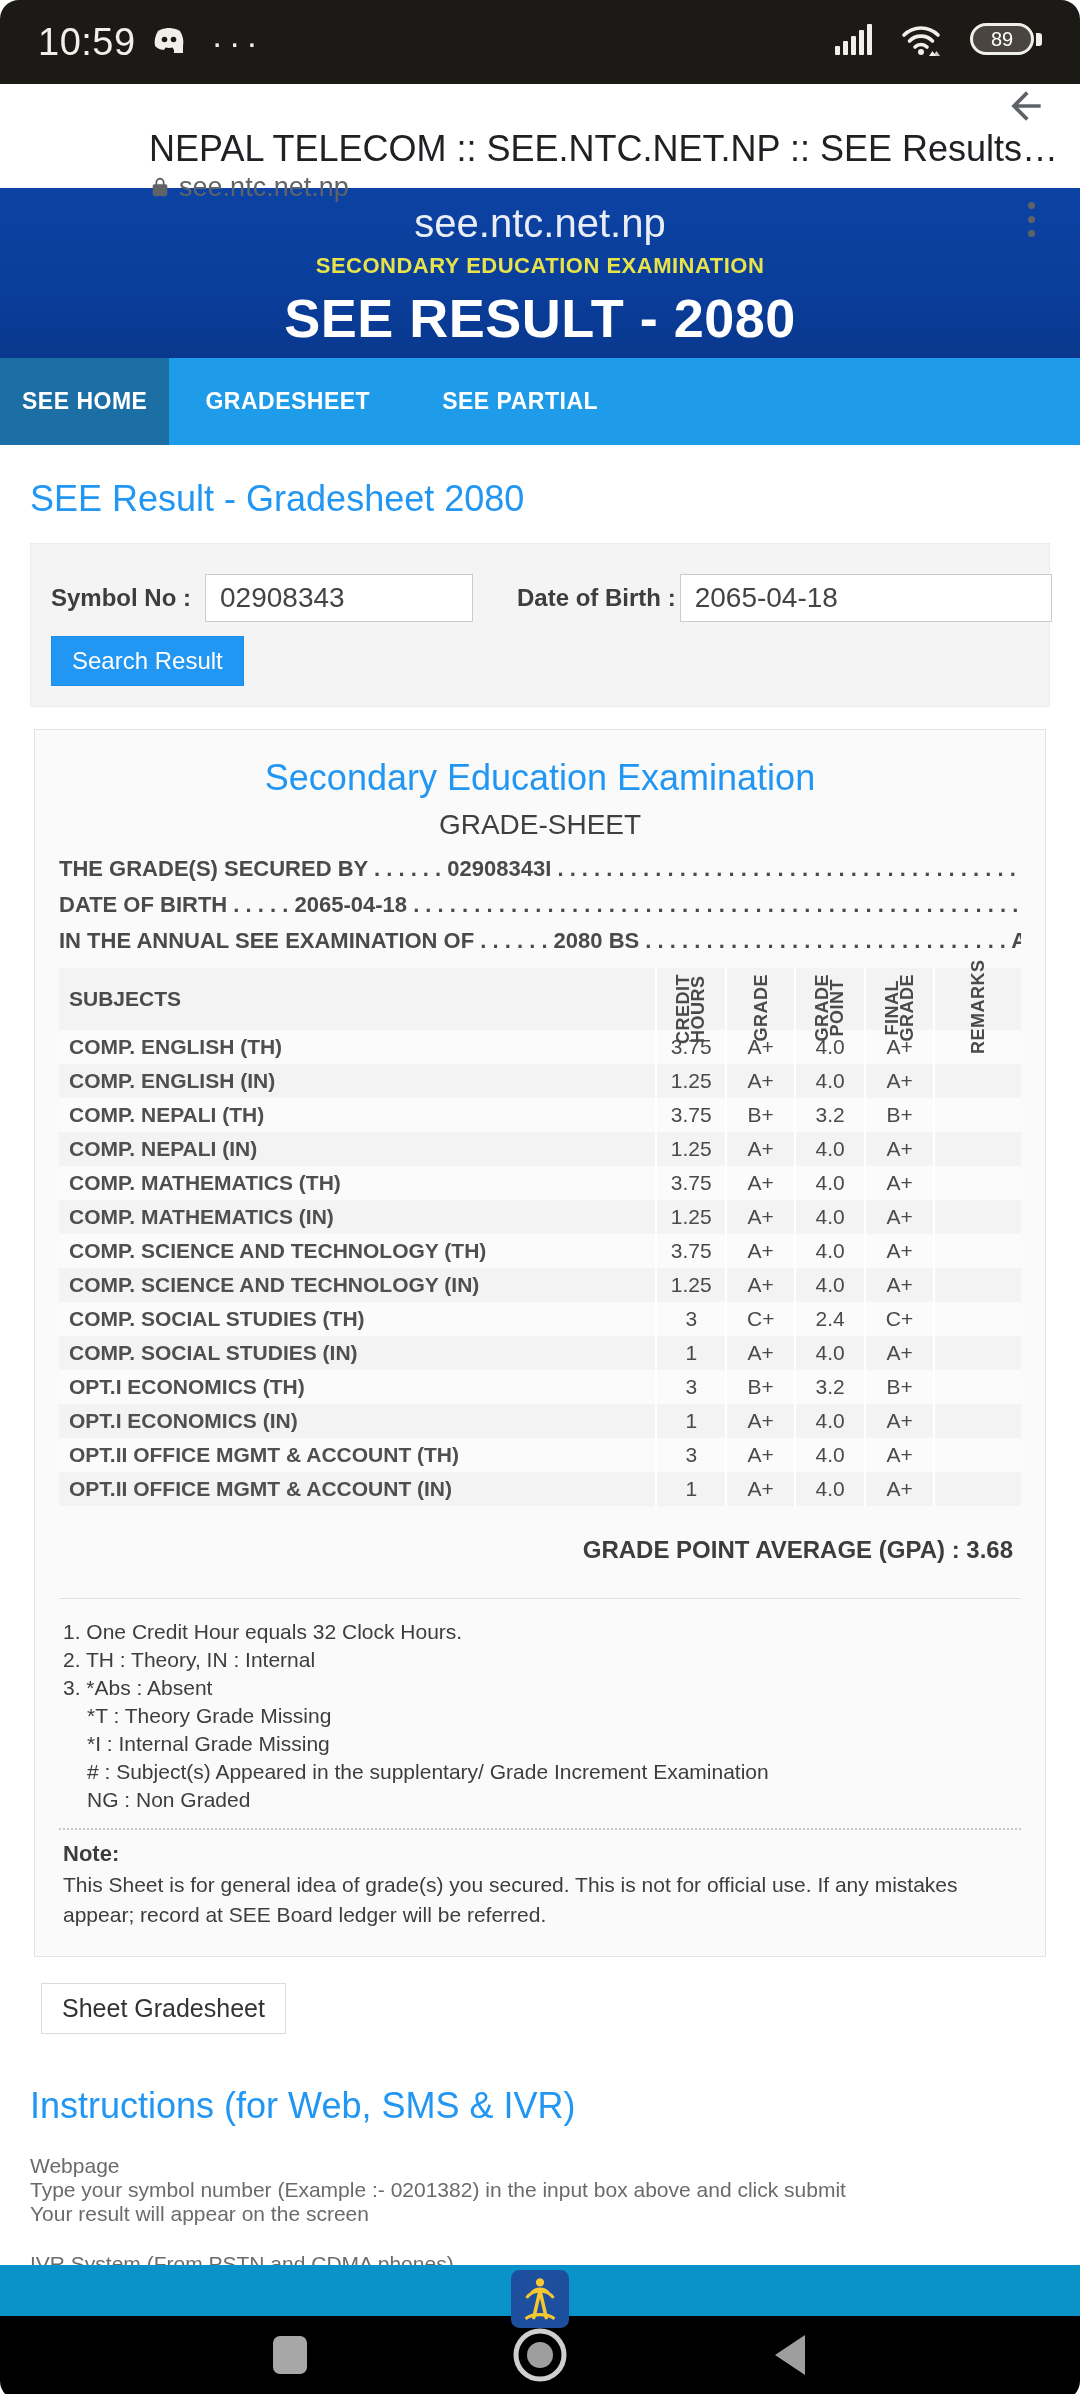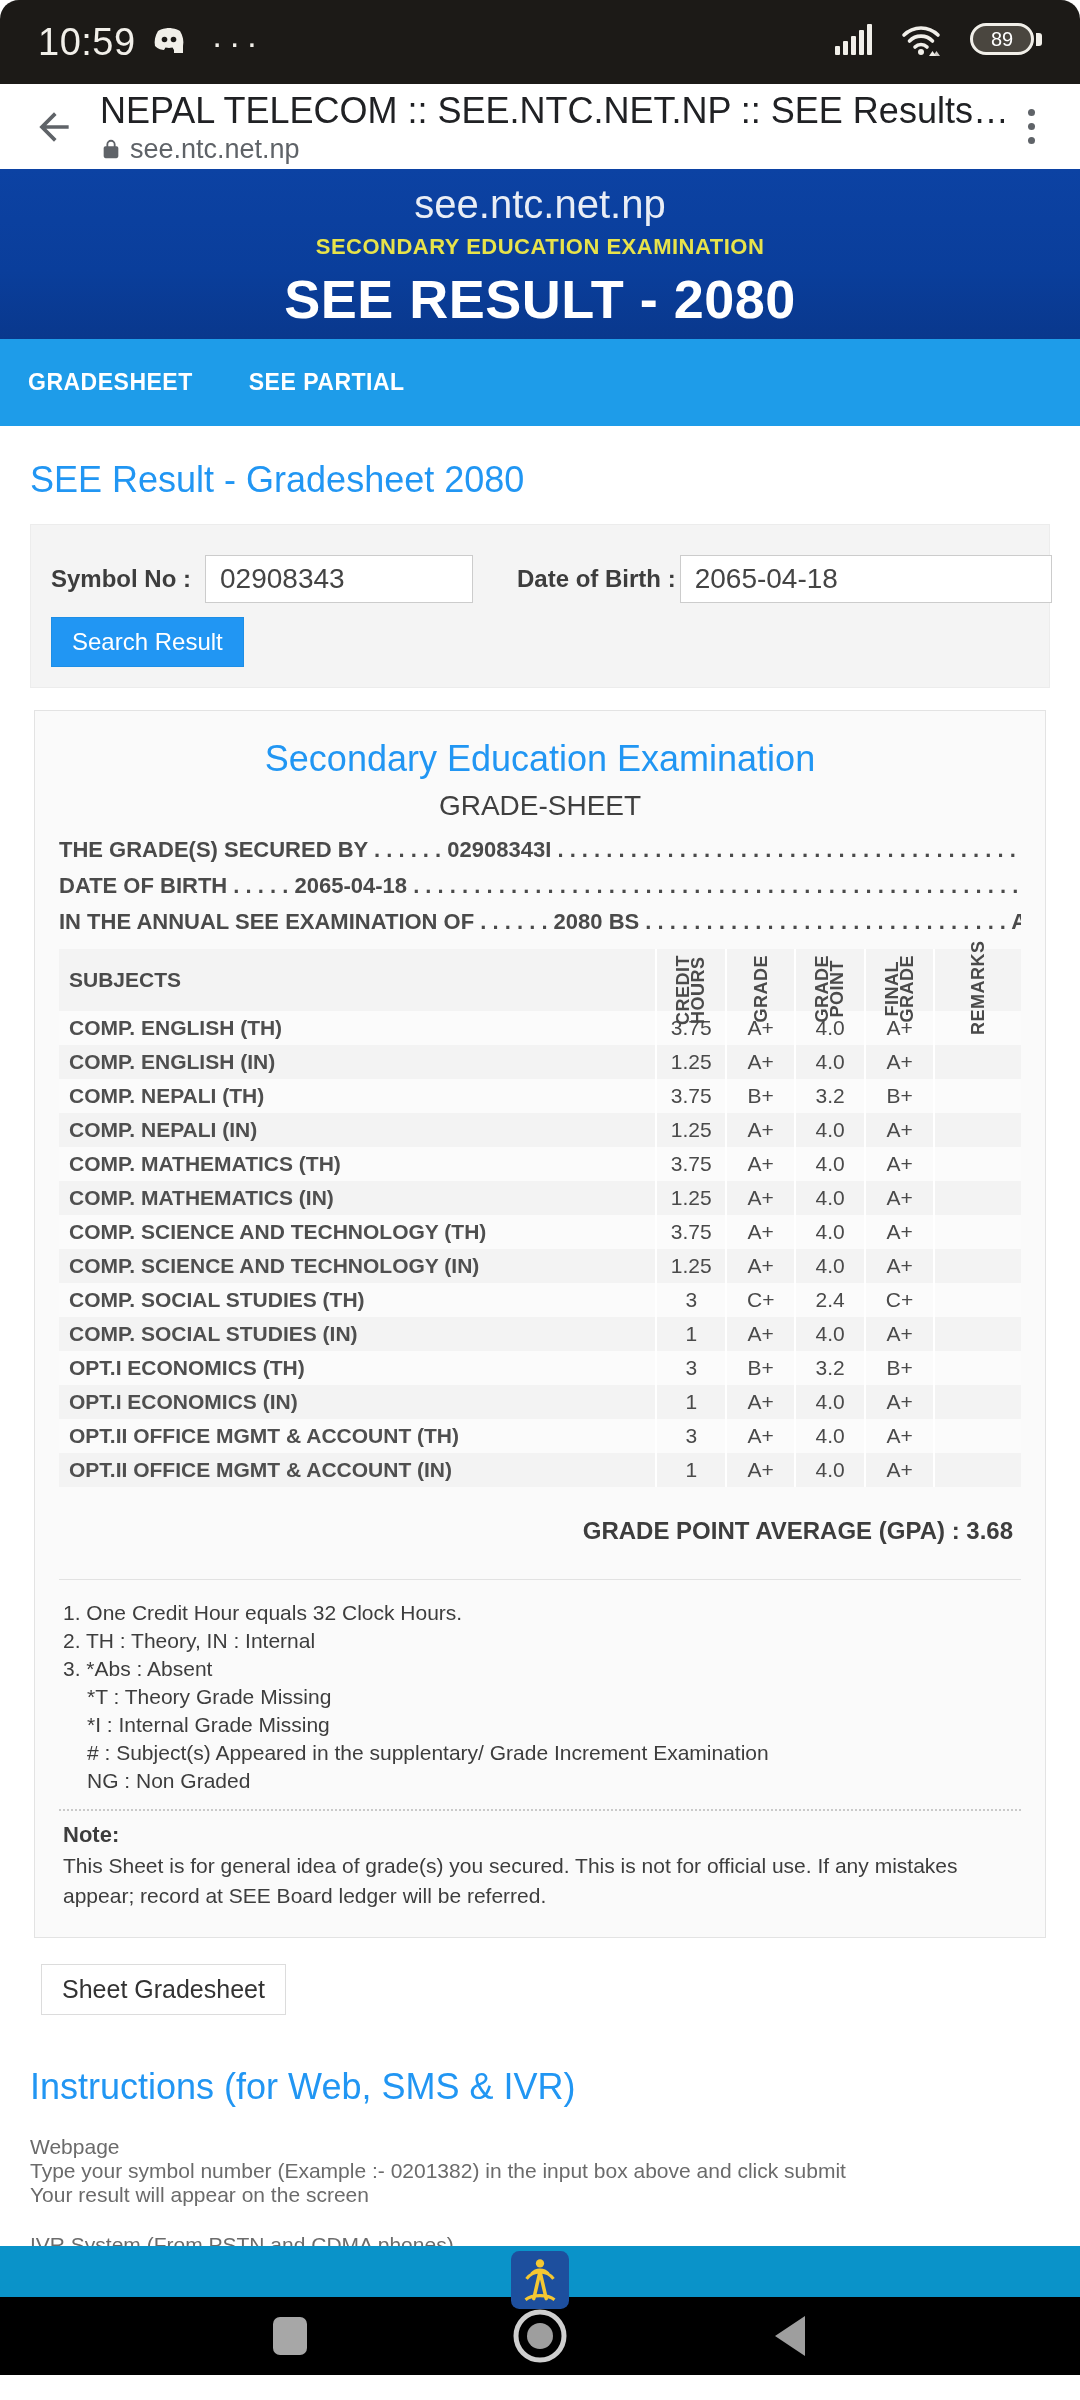--- a/index.html
+++ b/index.html
@@ -14,38 +14,38 @@
   .sb-more { font-size:34px; letter-spacing:6px; margin-left:10px; color:#f1efe9; }
   .sb-right { display:flex; align-items:flex-start; gap:28px; }
   .sig { display:flex; align-items:flex-end; gap:3px; height:32px; }
   .sig i { display:block; width:5px; background:#f1efe9; border-radius:1px; }
   .battery { position:relative; display:flex; align-items:center; }
   .batt-body { width:64px; height:32px; border:3px solid #f1efe9; border-radius:16px; background:#4a463f; display:flex; align-items:center; justify-content:center; }
   .batt-body span { font-size:20px; color:#fff; font-weight:500; }
   .batt-nub { width:6px; height:13px; background:#f1efe9; border-radius:0 3px 3px 0; margin-left:2px; }
 
   
-  .toolbar { height:85px; background:#fff; display:flex; align-items:center; padding:0 22px; }
+  .toolbar { height:104px; background:#fff; display:flex; align-items:flex-end; padding:0 22px;flex-direction:column; }
   .tb-back { width:64px; height:64px; display:flex; align-items:center; justify-content:center; border:none; background:none; cursor:pointer; }
   .tb-text { flex:1; min-width:0; padding-left:14px; }
   .tb-title { font-size:36px; color:#202124; white-space:nowrap; overflow:hidden; line-height:42px; }
   .tb-url-row { display:flex; align-items:center; gap:8px; margin-top:2px; }
   .tb-url { font-size:27px; color:#5f6368; line-height:30px; }
   .tb-menu { width:54px; height:64px; display:flex; flex-direction:column; align-items:center; justify-content:center; gap:7px; background:none; border:none; cursor:pointer; }
   .tb-menu i { width:7px; height:7px; border-radius:50%; background:#5f6368; }
 
   
   .banner { height:170px; background:#0a3e9b; background-image:linear-gradient(180deg,#0c42a3 0%,#0a3e9b 60%,#09388d 100%); text-align:center; padding-top:10px; }
   .banner-site { color:#e9edf5; font-size:40px; line-height:50px; }
   .banner-tagline { color:#e8e34a; font-size:22px; font-weight:bold; letter-spacing:.5px; line-height:32px; margin-top:2px; }
   .banner-title { color:#fff; font-size:54px; font-weight:bold; line-height:64px; margin-top:4px; letter-spacing:.5px; }
 
   
   .tabbar { height:87px; background:#1e9ce9; display:flex; align-items:stretch; }
-  .tab { display:flex; align-items:center; padding:0 28px; color:#fff; font-size:23px; font-weight:bold; letter-spacing:.5px; cursor:pointer; }
+  .tab { display:flex; align-items:center; padding:0 36px; color:#fff; font-size:23px; font-weight:bold; letter-spacing:.5px; cursor:pointer; }
   .tab.active { background:#1b6fa5; padding:0 22px; }
 
   
   .content { height:1820px; overflow:hidden; background:#fff; }
   .page-heading { margin:34px 30px 0; color:#2196f3; font-size:36px; font-weight:500; line-height:40px; }
 
   .form-panel { margin:24px 30px 0; background:#f4f4f4; border:1px solid #ececec; padding:30px 20px 20px; }
   .form-row { display:flex; align-items:center; }
   .form-label { font-size:24px; font-weight:bold; color:#3d3d3d; white-space:nowrap; }
   .form-input { height:48px; border:1px solid #ccc; background:#fff; font-size:28px; color:#444; padding:0 14px; font-family:inherit; }
@@ -164,20 +164,21 @@
     </button>
   </div>
 
   <div class="banner">
     <div class="banner-site">see.ntc.net.np</div>
     <div class="banner-tagline">SECONDARY EDUCATION EXAMINATION</div>
     <div class="banner-title">SEE RESULT - 2080</div>
   </div>
 
   <div class="tabbar">
+    <div class="tab active">SEE HOME</div>
     <div class="tab">GRADESHEET</div>
     <div class="tab">SEE PARTIAL</div>
   </div>
 
   <div class="content">
 
     <div class="page-heading">SEE Result - Gradesheet 2080</div>
 
     
     <div class="form-panel">

